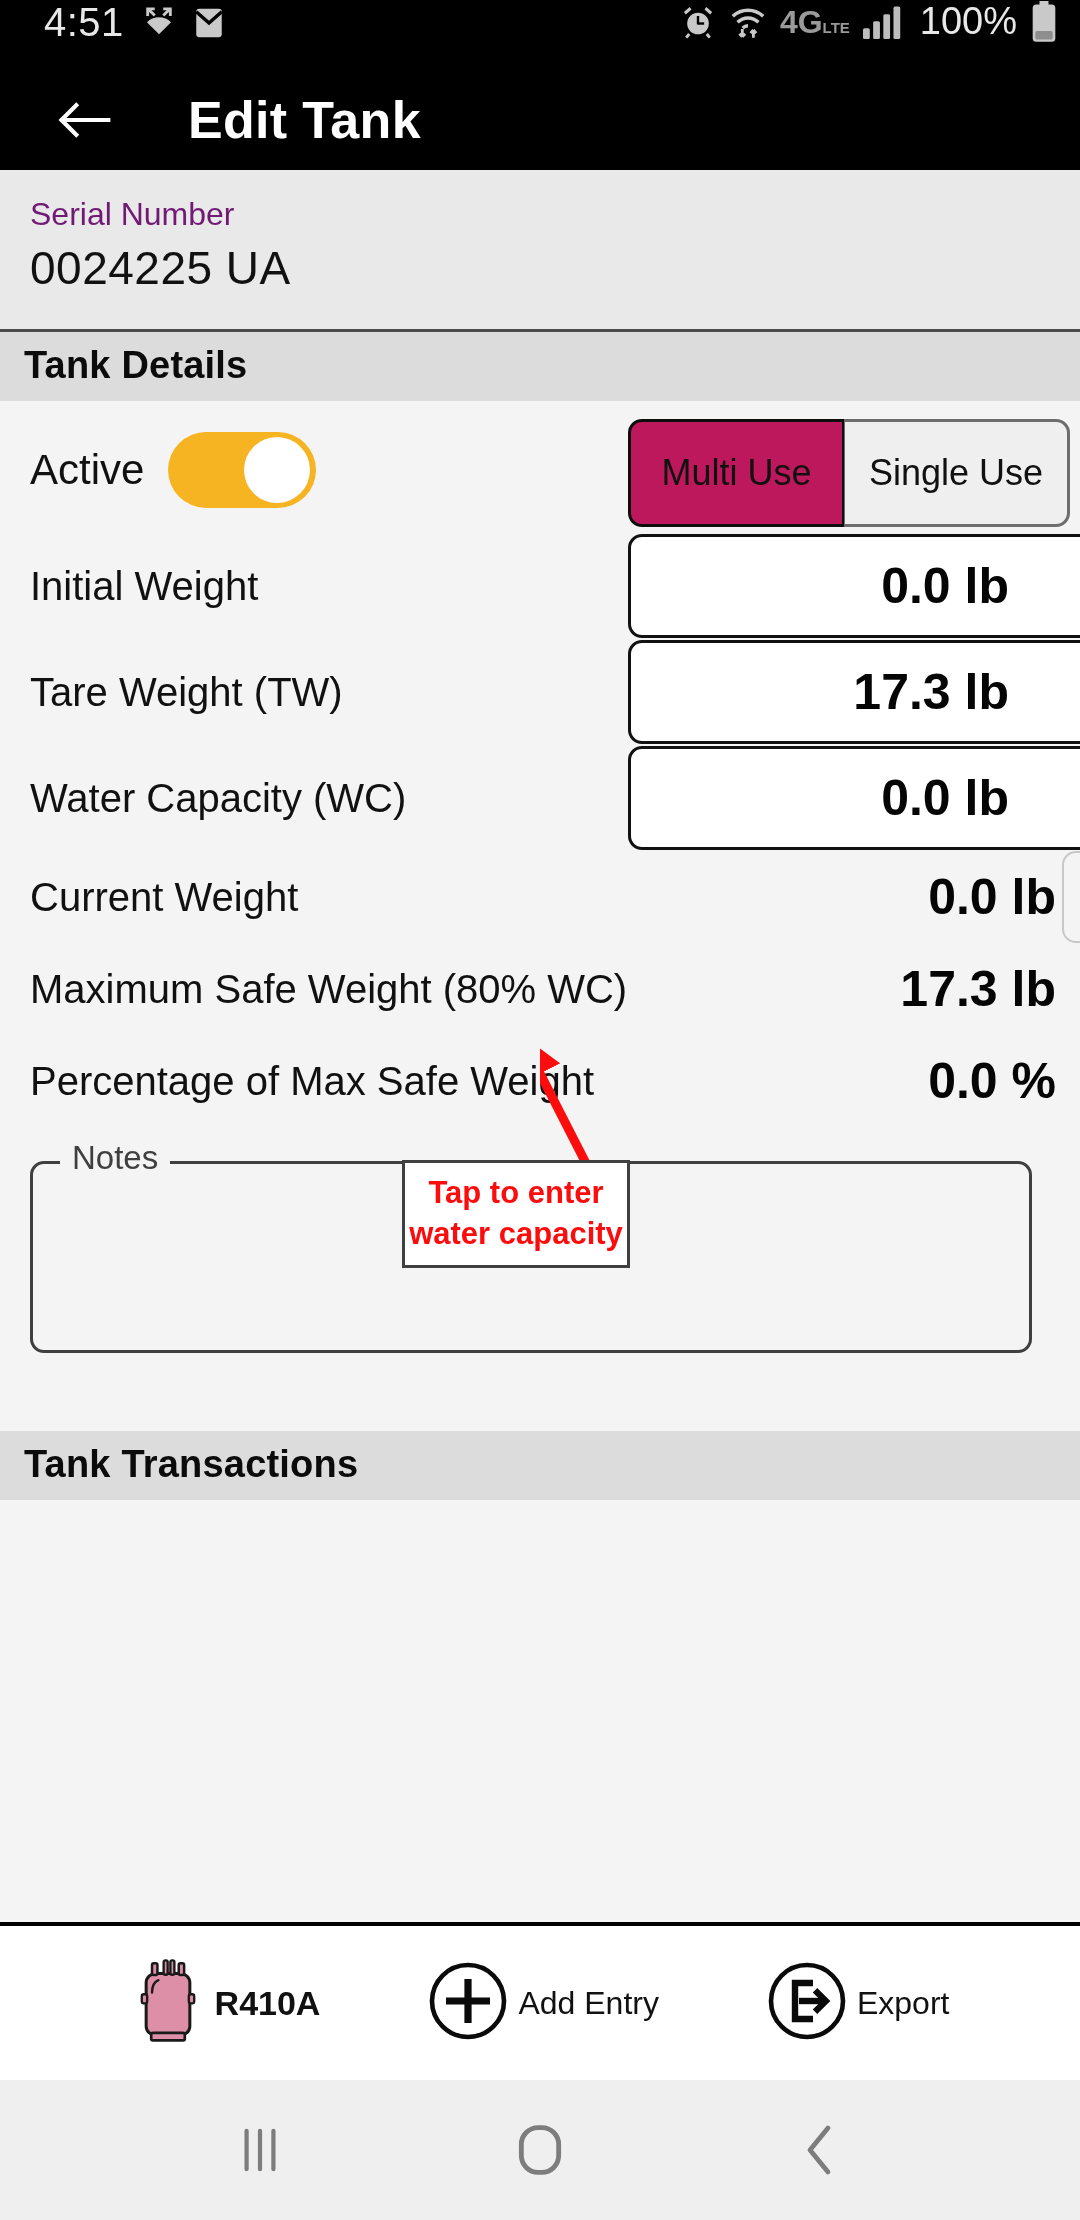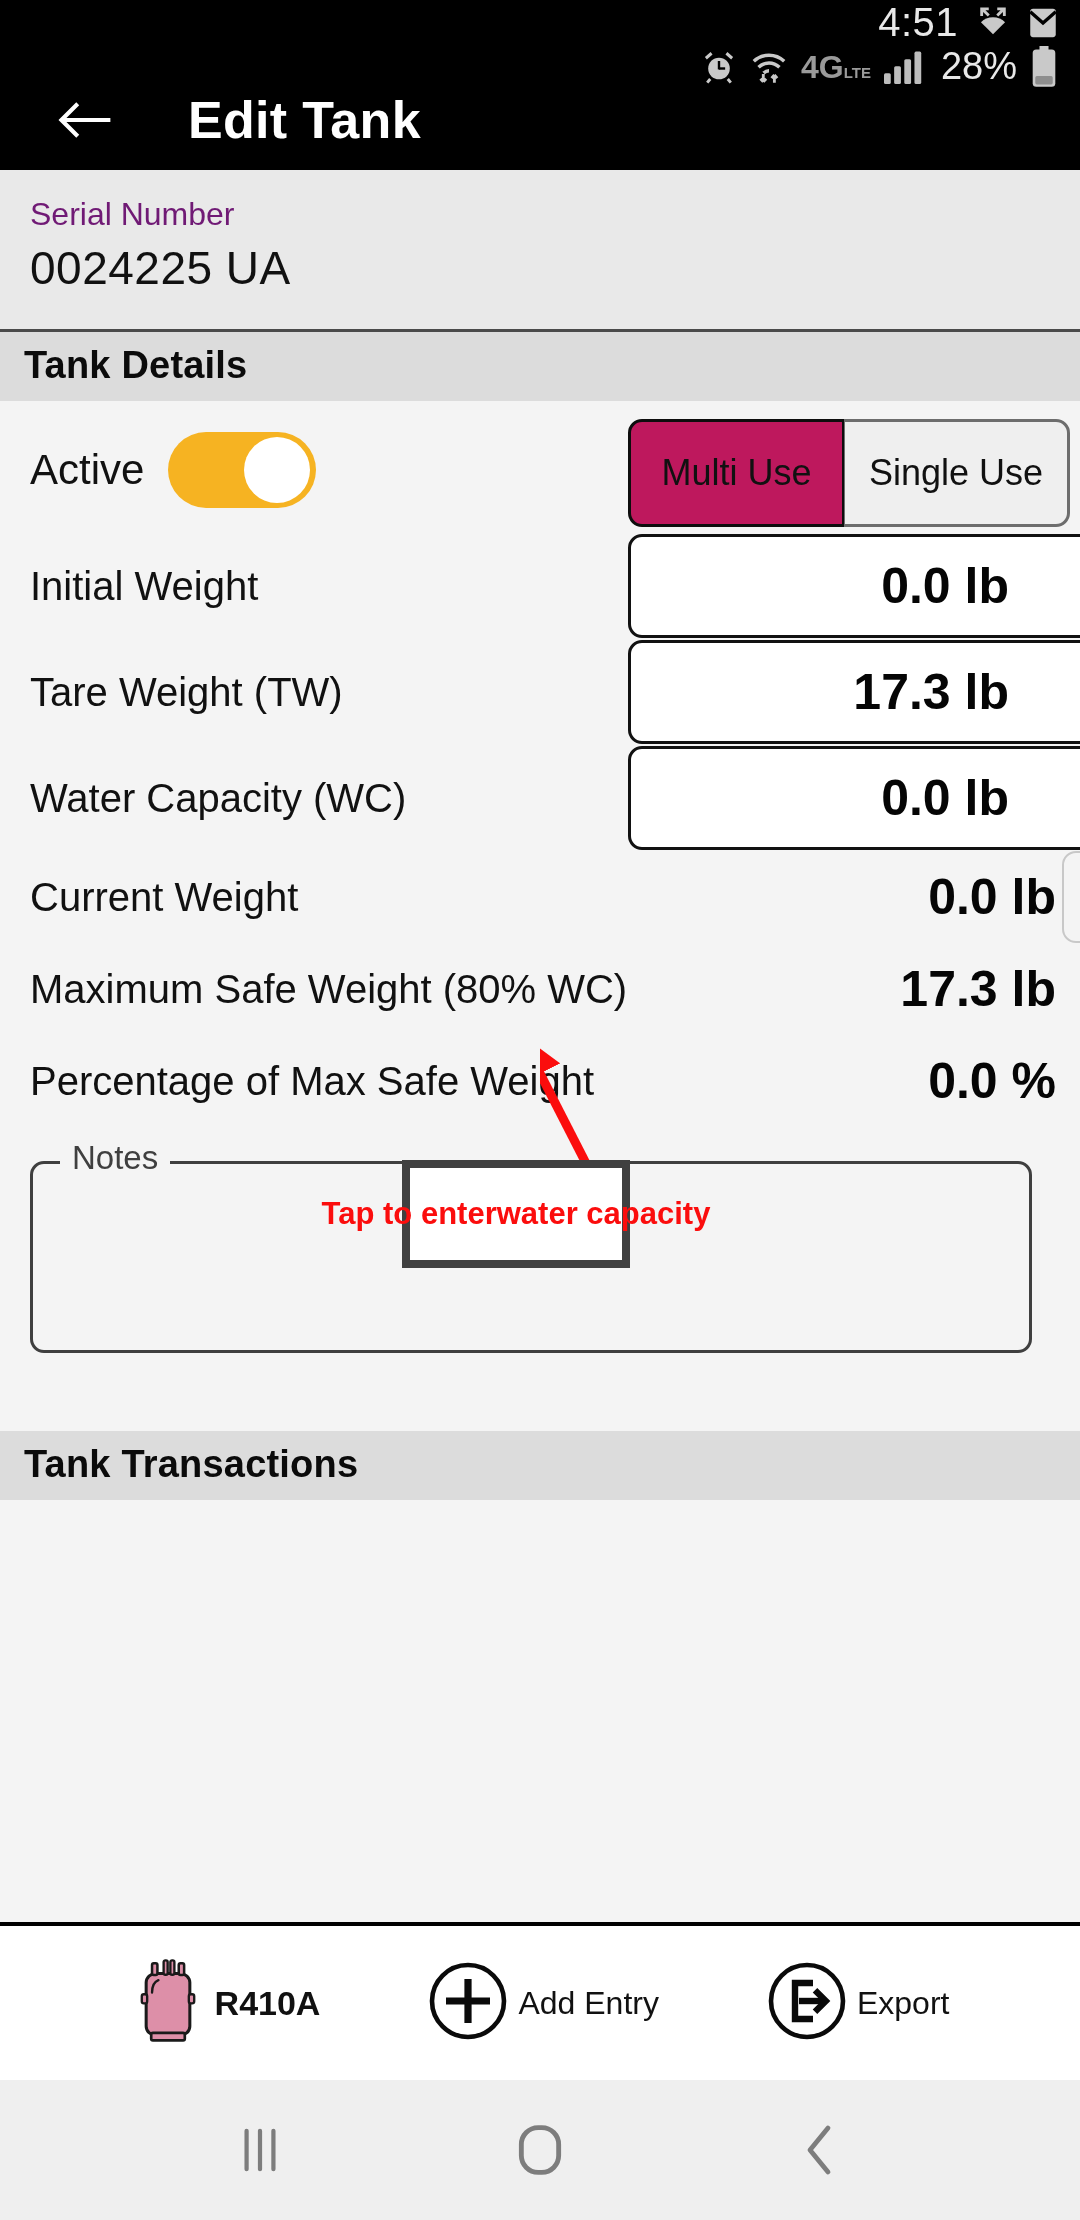--- a/index.html
+++ b/index.html
@@ -18,24 +18,23 @@
     height: 2220px;
     background: #f4f4f4;
     overflow: hidden;
   }
 
   
   .statusbar {
     height: 70px;
     background: #000;
     display: flex;
-    align-items: flex-end;
+    align-items: flex-start;
     padding: 0 22px 0 44px;
     color: #d6d6d6;
-    flex-direction: column;
   }
   .sb-left { display: flex; align-items: center; gap: 18px; }
   .sb-time {
     font-size: 40px;
     color: #e8e8e8;
     letter-spacing: 0.5px;
     font-weight: 400;
   }
   .sb-spacer { flex: 1; }
   .sb-right { display: flex; align-items: center; gap: 13px; }
@@ -267,23 +266,23 @@
   .nav-btn { cursor: pointer; display: flex; align-items: center; justify-content: center; width: 120px; height: 90px; }
 
   
   .annot-box {
     position: absolute;
     left: 402px;
     top: 1160px;
     width: 228px;
     height: 108px;
     background: #fff;
-    border: 8px solid #404040;
-    display: flex;
-    flex-direction: row;
+    border: 3px solid #404040;
+    display: flex;
+    flex-direction: column;
     align-items: center;
     justify-content: center;
     z-index: 40;
   }
   .annot-text {
     color: #fb0d0d;
     font-size: 31px;
     font-weight: 700;
     line-height: 1.32;
     text-align: center;
@@ -348,21 +347,21 @@
         <span style="font-size:15px;color:#9a9a9a;font-weight:700;line-height:1;margin-top:14px;">LTE</span>
       </span>
       <span>
         <svg class="icon-svg" width="40" height="34" viewBox="0 0 26 22" fill="#bdbdbd">
           <rect x="0" y="15" width="4.4" height="7" rx="1"></rect>
           <rect x="6.6" y="10.5" width="4.4" height="11.5" rx="1"></rect>
           <rect x="13.2" y="6" width="4.4" height="16" rx="1"></rect>
           <rect x="19.8" y="1" width="4.4" height="21" rx="1"></rect>
         </svg>
       </span>
-      <span class="sb-battery-text">28%</span>
+      <span class="sb-battery-text">100%</span>
       <span>
         <svg class="icon-svg" width="28" height="42" viewBox="0 0 16 26" fill="none">
           <rect x="5.2" y="0" width="5.6" height="2.6" fill="#c9c9c9"></rect>
           <rect x="1" y="2.2" width="14" height="23" rx="2.2" fill="#c9c9c9"></rect>
           <rect x="2.6" y="18.6" width="10.8" height="5.2" rx="1" fill="#8e8e8e"></rect>
         </svg>
       </span>
     </div>
   </div>
 

